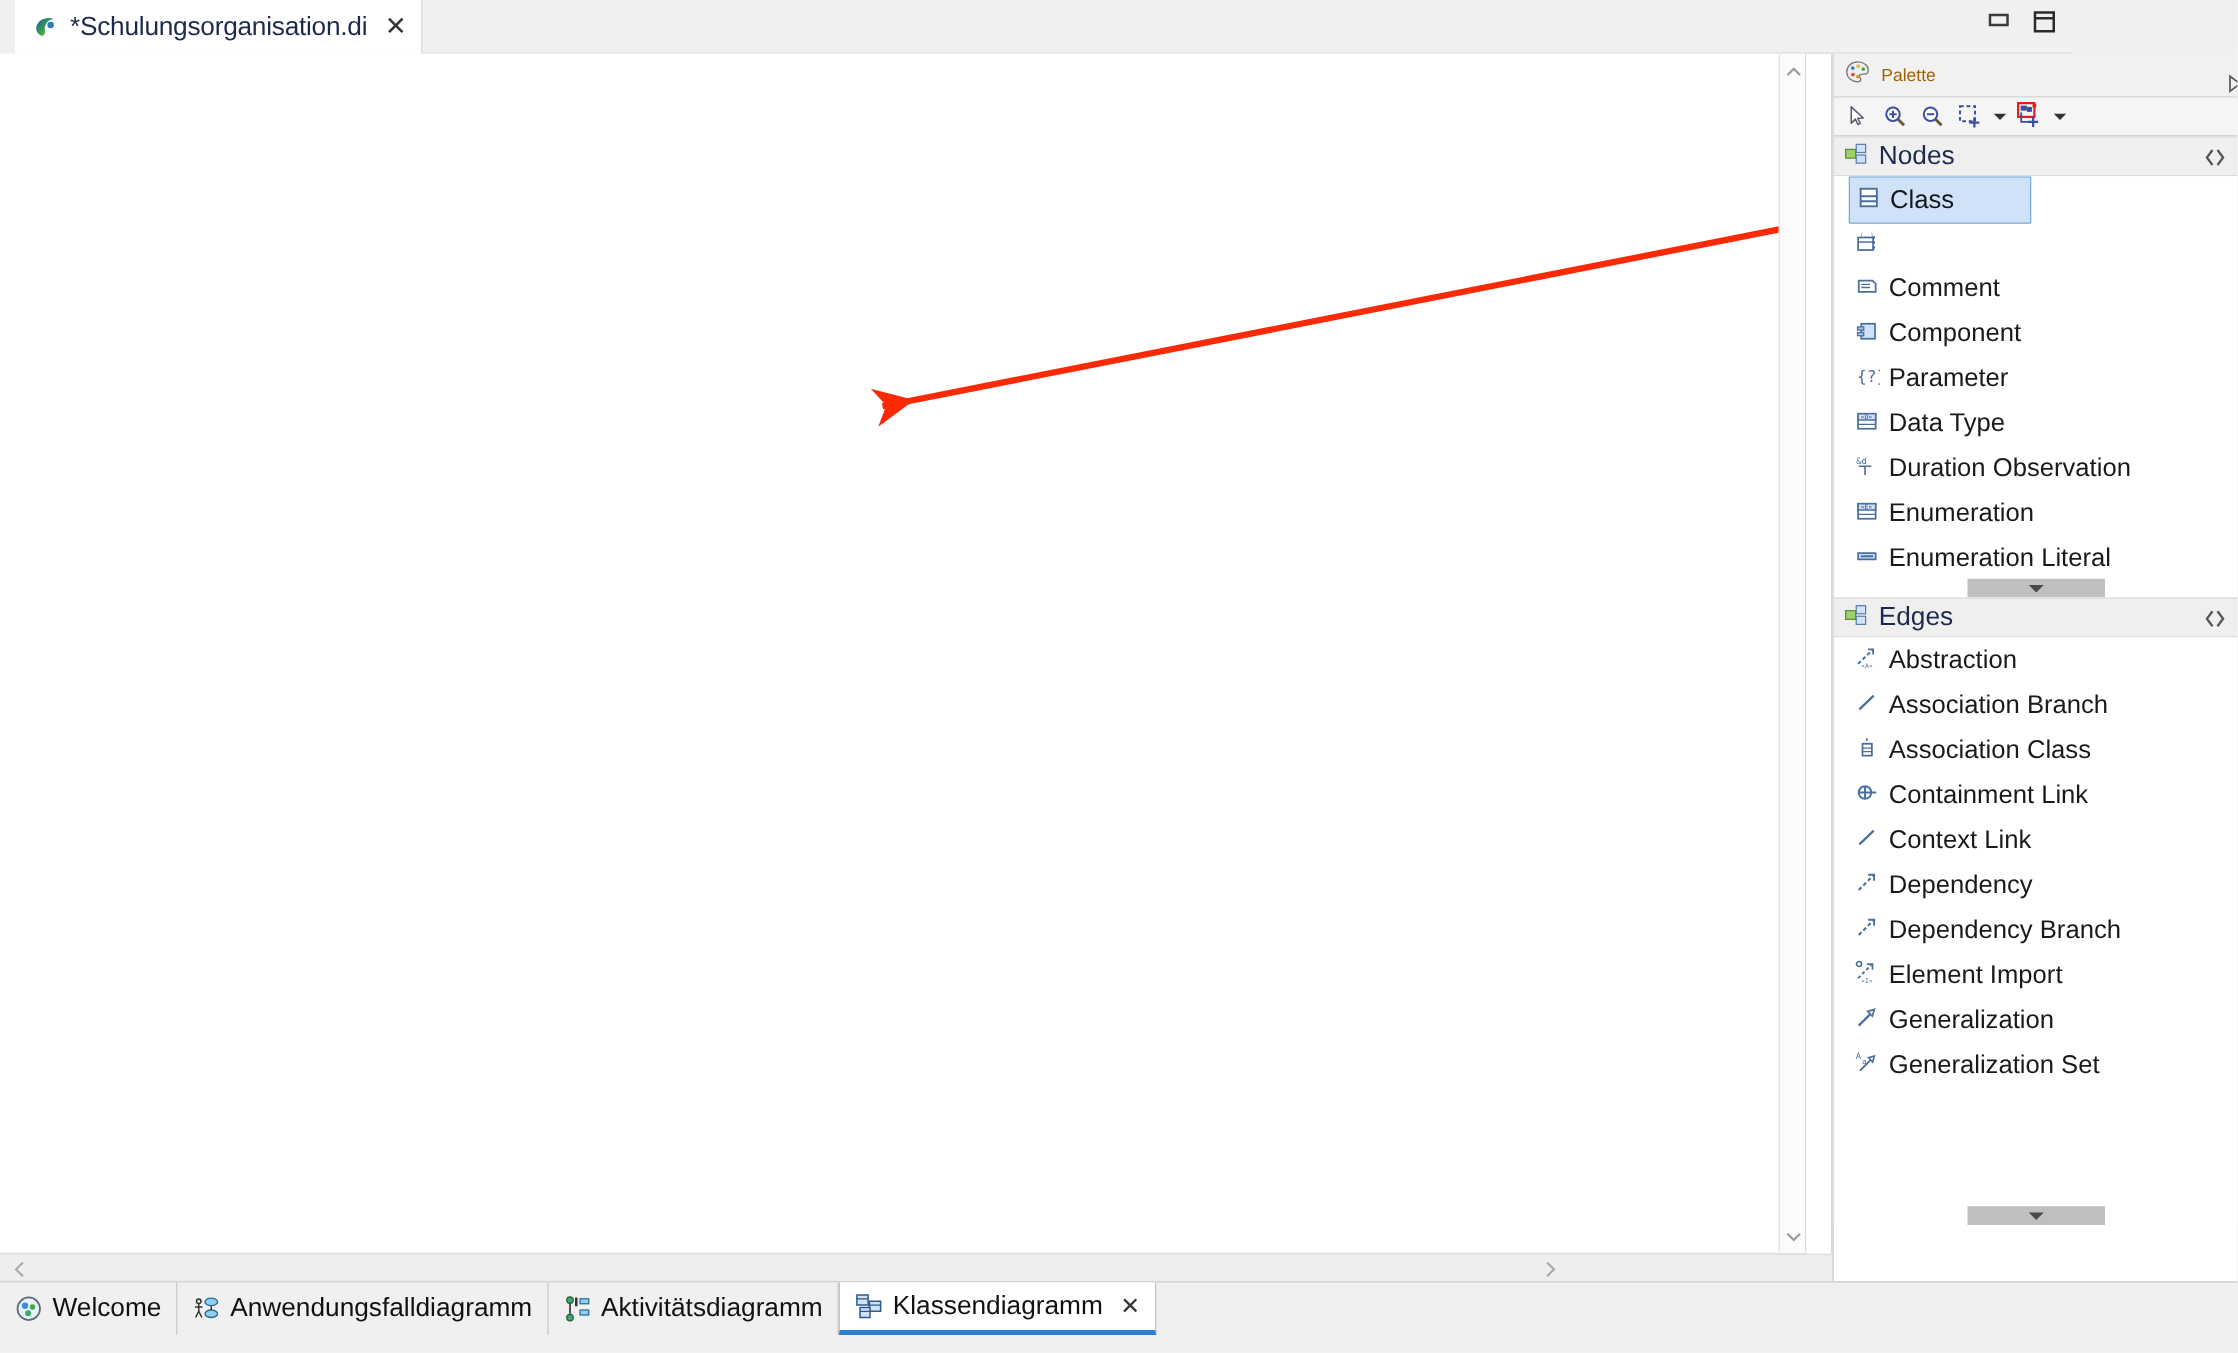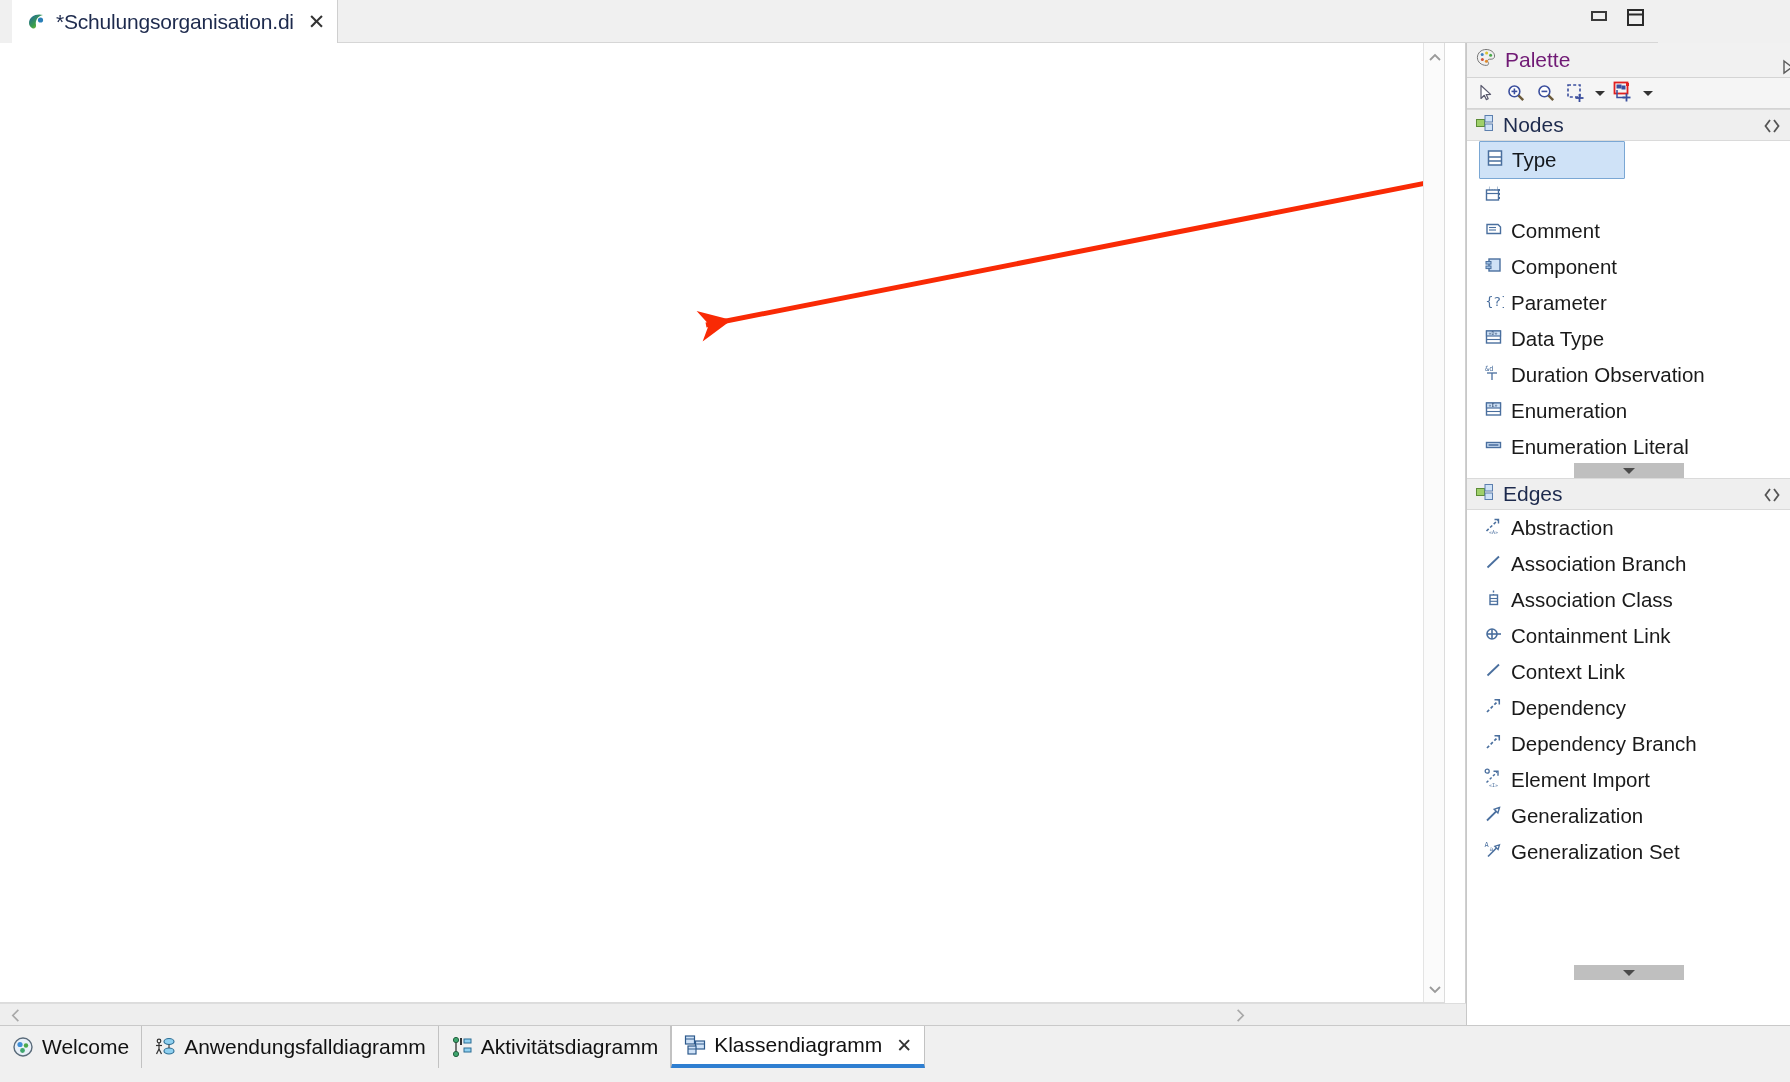--- a/index.html
+++ b/index.html
@@ -107,21 +107,21 @@
   }
   .palette-header {
     position: relative;
     height: 35px;
     background: #f1f1f1;
     border-bottom: 1px solid #d4d4d4;
     display: flex; align-items: center;
     padding-left: 8px; gap: 8px;
   }
   .palette-header .title {
-    font-size: 21px; color: #701a75;
+    font-size: 14px; color: #a16207;
   }
   .palette-header .expand-tri {
     position: absolute; right: 10px; top: 8px;
     width: 0; height: 0;
     border-left: 10px solid transparent;
     border-top: 8px solid transparent;
     border-bottom: 8px solid transparent;
   }
 
   .palette-toolbar {
@@ -397,21 +397,21 @@
     <div class="drawer-body nodes-body" id="nodesBody">
 
       <div class="pal-item selected">
         <span class="glyph">
           <svg viewBox="0 0 20 20" width="20" height="20">
             <rect x="3.5" y="3" width="13" height="14" fill="#ffffff" stroke="#4a6f9e" stroke-width="1.5"></rect>
             <line x1="3.5" y1="9" x2="16.5" y2="9" stroke="#4a6f9e" stroke-width="1.5"></line>
             <line x1="3.5" y1="13" x2="16.5" y2="13" stroke="#4a6f9e" stroke-width="1.5"></line>
           </svg>
         </span>
-        <span class="label">Type</span>
+        <span class="label">Class</span>
       </div>
 
       <div class="pal-item two-line">
         <span class="glyph">
           <svg viewBox="0 0 20 20" width="20" height="20">
             <rect x="2.5" y="5" width="12" height="10" fill="#ffffff" stroke="#4a6f9e" stroke-width="1.4"></rect>
             <line x1="2.5" y1="8.5" x2="14.5" y2="8.5" stroke="#4a6f9e" stroke-width="1.2"></line>
             <text x="4" y="4.6" font-size="4.5" fill="#4a6f9e" font-family="monospace">(..)</text>
             <rect x="14" y="4" width="2" height="2" fill="#4a6f9e"></rect>
             <rect x="14" y="8" width="2" height="2" fill="#4a6f9e"></rect>

